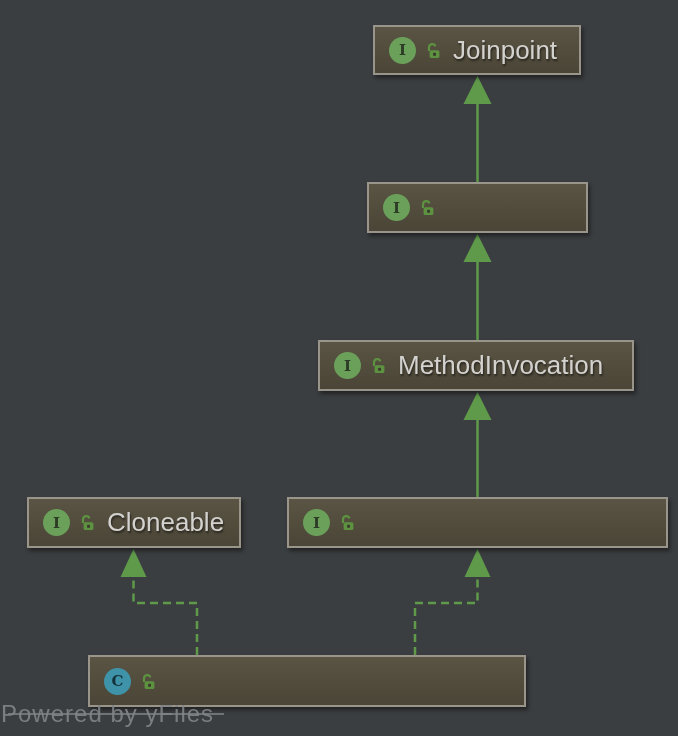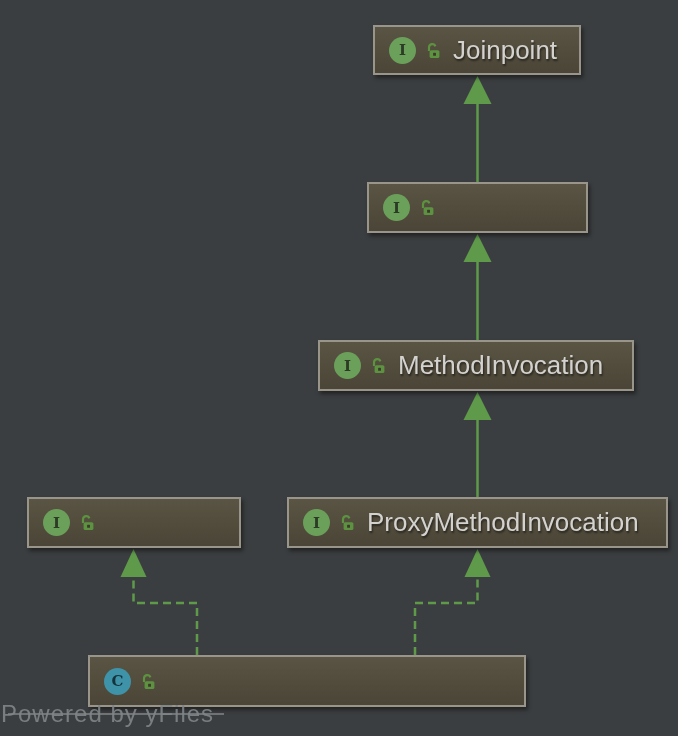--- a/index.html
+++ b/index.html
@@ -144,32 +144,32 @@
 
   <div class="node" style="left:27px;top:497px;width:214px;height:51px;">
     <span class="type-icon interface">I</span>
     <span class="lock">
       <svg width="17" height="19" viewBox="0 0 17 19">
         <path d="M4 10 V6.4 A3.3 3.3 0 0 1 10.4 5.3" fill="none" stroke="var(--lock-icon)" stroke-width="2.2"></path>
         <rect x="4.6" y="9.2" width="9.8" height="7.8" rx="1.6" fill="var(--lock-icon)"></rect>
         <rect x="8.1" y="11.8" width="2.9" height="3" rx="0.6" fill="#3c3a2c"></rect>
       </svg>
     </span>
+    <span class="node-label">Cloneable</span>
   </div>
 
   <div class="node" style="left:287px;top:497px;width:381px;height:51px;">
     <span class="type-icon interface">I</span>
     <span class="lock">
       <svg width="17" height="19" viewBox="0 0 17 19">
         <path d="M4 10 V6.4 A3.3 3.3 0 0 1 10.4 5.3" fill="none" stroke="var(--lock-icon)" stroke-width="2.2"></path>
         <rect x="4.6" y="9.2" width="9.8" height="7.8" rx="1.6" fill="var(--lock-icon)"></rect>
         <rect x="8.1" y="11.8" width="2.9" height="3" rx="0.6" fill="#3c3a2c"></rect>
       </svg>
     </span>
-    <span class="node-label">ProxyMethodInvocation</span>
   </div>
 
   <div class="node" style="left:88px;top:655px;width:438px;height:52px;">
     <span class="type-icon class">C</span>
     <span class="lock">
       <svg width="17" height="19" viewBox="0 0 17 19">
         <path d="M4 10 V6.4 A3.3 3.3 0 0 1 10.4 5.3" fill="none" stroke="var(--lock-icon)" stroke-width="2.2"></path>
         <rect x="4.6" y="9.2" width="9.8" height="7.8" rx="1.6" fill="var(--lock-icon)"></rect>
         <rect x="8.1" y="11.8" width="2.9" height="3" rx="0.6" fill="#3c3a2c"></rect>
       </svg>

